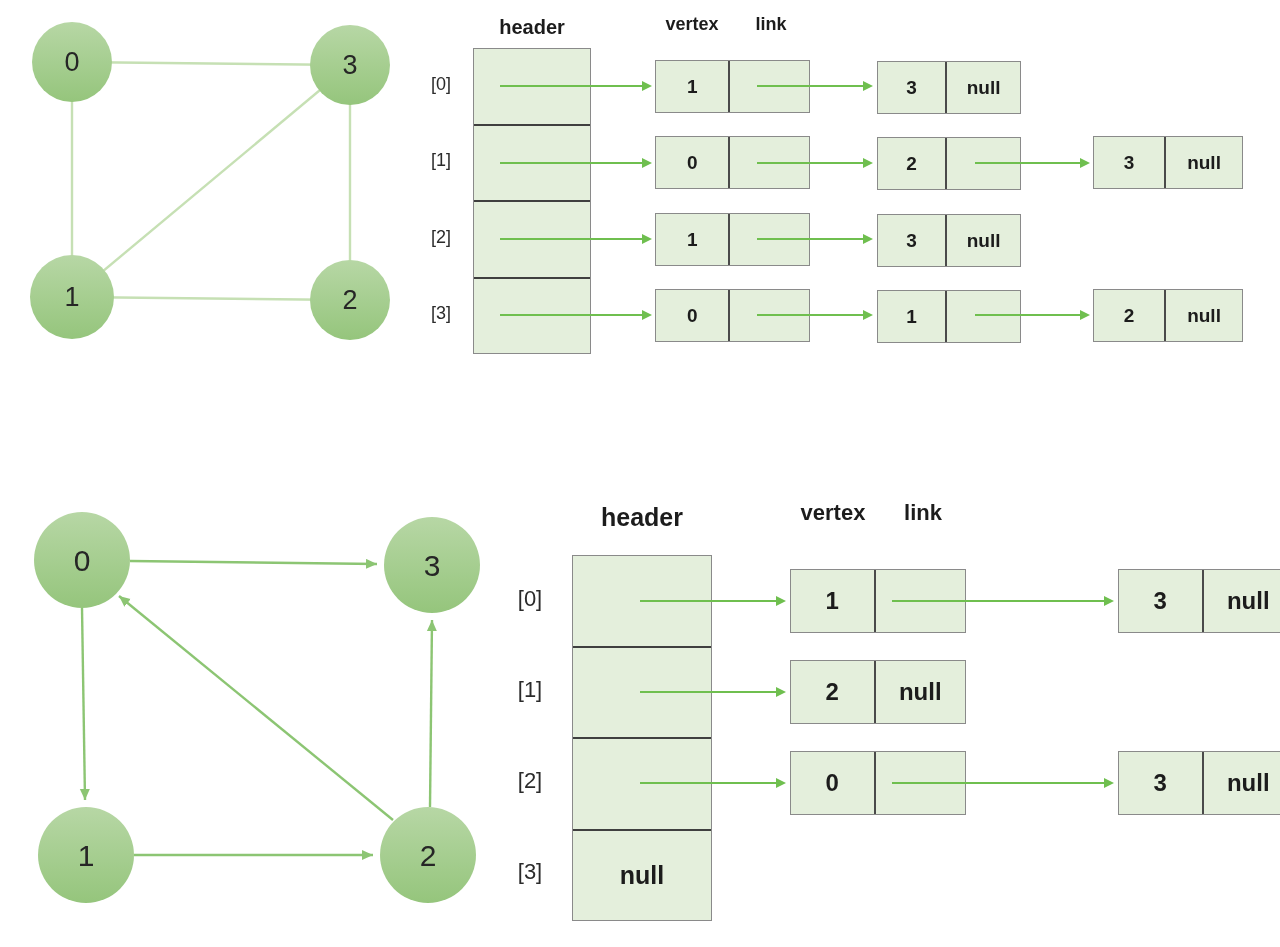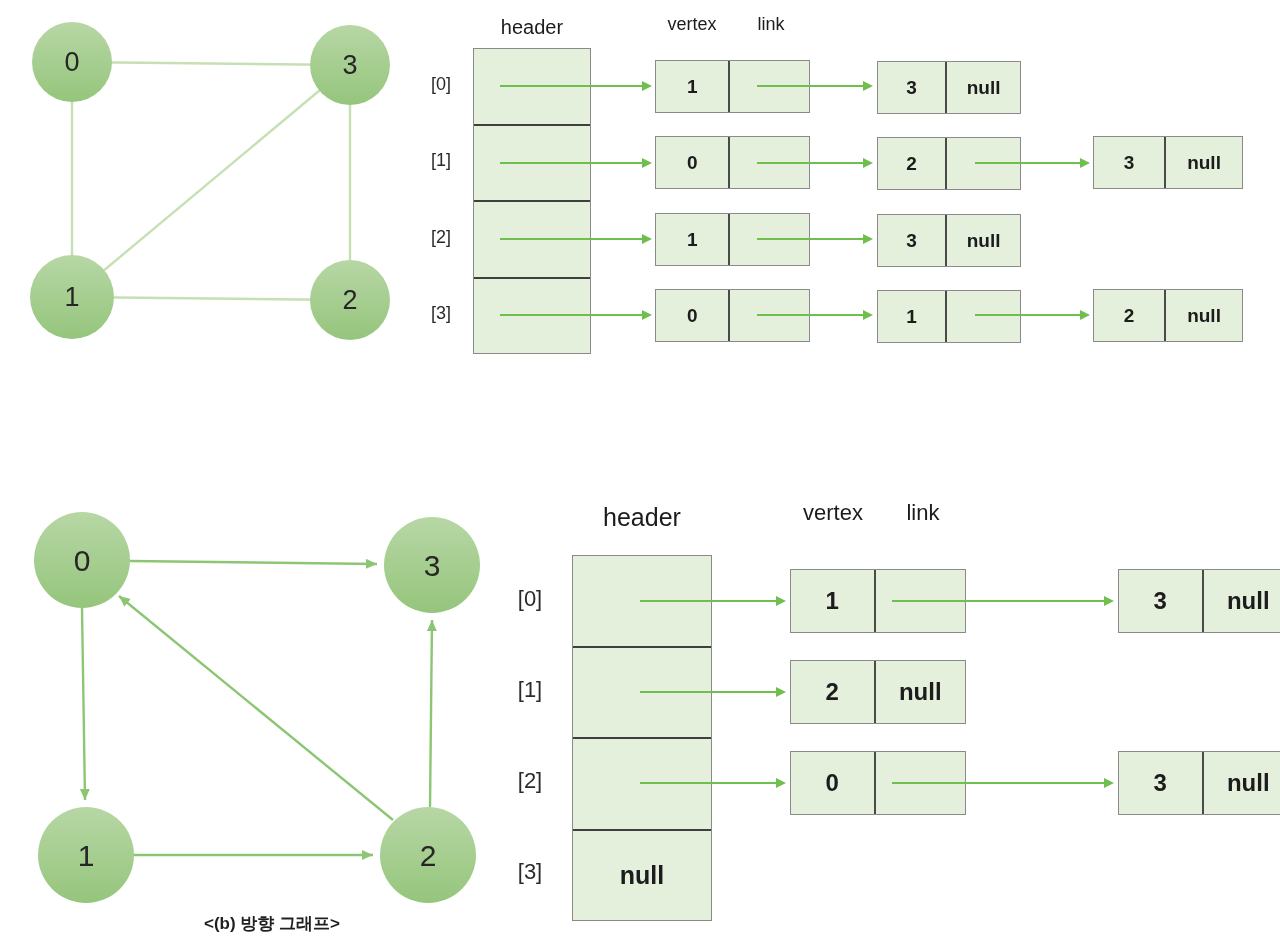--- a/index.html
+++ b/index.html
@@ -1,20 +1,20 @@
 <!DOCTYPE html>
 <html><head>
 <meta charset="utf-8">
 <style>
   html,body{margin:0;padding:0;background:#ffffff;}
   #page{position:relative;width:1280px;height:947px;background:#ffffff;overflow:hidden;
         font-family:"Liberation Sans", sans-serif;color:#1c1c1c;}
 
   
-  .collabel{position:absolute;text-align:center;font-weight:normal;color:#1c1c1c;white-space:nowrap;}
+  .collabel{position:absolute;text-align:center;font-weight:bold;color:#1c1c1c;white-space:nowrap;}
 
   
   .hcol{position:absolute;border:1.6px solid #8a8a8a;background:#e4efdc;
         display:flex;flex-direction:column;box-sizing:border-box;}
   .hcell{flex:1;border-bottom:2.4px solid #3f3f3f;}
   .hcell.last{border-bottom:none;}
   .hnull{display:flex;align-items:center;justify-content:center;font-weight:bold;font-size:25px;}
 
   
   .nbox{position:absolute;display:flex;background:#e4efdc;border:1.6px solid #8a8a8a;box-sizing:border-box;}
@@ -173,21 +173,20 @@
     </g>
     <g>
       <circle cx="86" cy="377" r="48" fill="url(#gradB)"></circle>
       <text x="86" y="377" text-anchor="middle" dominant-baseline="central" font-size="30" fill="#262626">1</text>
     </g>
     <g>
       <circle cx="428" cy="377" r="48" fill="url(#gradB)"></circle>
       <text x="428" y="377" text-anchor="middle" dominant-baseline="central" font-size="30" fill="#262626">2</text>
     </g>
   </svg>
-  <div class="caption" style="left:122px;top:912px;width:300px;font-size:17px">&lt;(b) 방향 그래프&gt;</div>
 
   <div class="collabel" style="left:572px;top:503px;width:140px;font-size:25px">header</div>
   <div class="collabel" style="left:786px;top:500px;width:94px;font-size:22px">vertex</div>
   <div class="collabel" style="left:880px;top:500px;width:86px;font-size:22px">link</div>
 
   <div class="hcol" style="left:572px;top:555px;width:140px;height:366px">
     <div class="hcell"></div>
     <div class="hcell"></div>
     <div class="hcell"></div>
     <div class="hcell last hnull">null</div>

